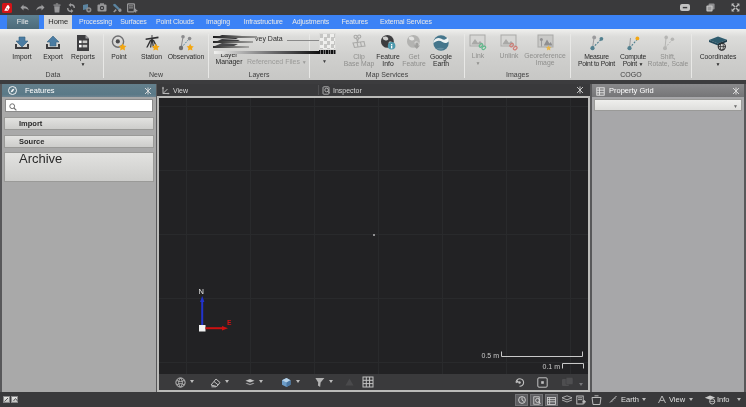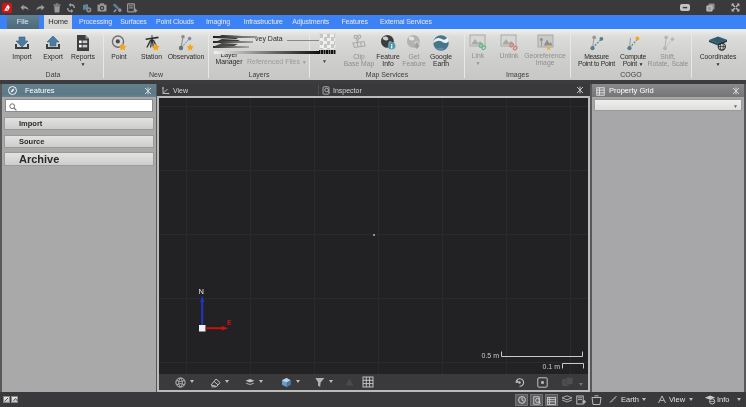--- a/index.html
+++ b/index.html
@@ -332,21 +332,21 @@
         </svg>
   </div>
   <div class="abs" style="left:3px;top:15px;width:148px;height:13px;background:#fff;border:1px solid #8a8a8a;">
     <svg class="abs" style="left:3px;top:2.5px" width="8" height="8" viewBox="0 0 8 8">
           <circle cx="3.2" cy="3.2" r="2.4" fill="none" stroke="#707070" stroke-width="1"></circle>
           <path d="M5 5 L7.4 7.4" stroke="#707070" stroke-width="1.1"></path>
         </svg>
   </div>
   <div class="abs" style="left:2px;top:33px;width:150px;height:13px;background:linear-gradient(#e2e2e0,#cdcdcb);border:1px solid #9a9a98;font-size:7.5px;font-weight:bold;color:#2a2a2a;line-height:12px;"><span style="margin-left:14px;">Import</span></div>
   <div class="abs" style="left:2px;top:50.5px;width:150px;height:13px;background:linear-gradient(#e2e2e0,#cdcdcb);border:1px solid #9a9a98;font-size:7.5px;font-weight:bold;color:#2a2a2a;line-height:12px;"><span style="margin-left:14px;">Source</span></div>
-  <div class="abs" style="left:2px;top:67.5px;width:150px;height:14px;background:linear-gradient(#e2e2e0,#cdcdcb);border:1px solid #9a9a98;font-size:11px;font-weight:bold;color:#2a2a2a;line-height:12px;"><span style="margin-left:14px;">Archive</span></div>
+  <div class="abs" style="left:2px;top:67.5px;width:150px;height:30px;background:linear-gradient(#e2e2e0,#cdcdcb);border:1px solid #9a9a98;font-size:13px;font-weight:normal;color:#2a2a2a;line-height:12px;"><span style="margin-left:14px;">Archive</span></div>
 </div>
 <div id="viewp">
   <div id="viewtabs">
     <svg class="abs" style="left:4px;top:2px" width="9" height="9" viewBox="0 0 9 9">
           <path d="M2 7.5 L2 1.5 M2 7.5 L8 7.5 M2 7.5 L6.5 3" stroke="#b8b8b8" stroke-width="1"></path>
           <path d="M2 0.5 L1 2.5 L3 2.5 Z M8.8 7.5 L6.8 6.5 L6.8 8.5 Z" fill="#b8b8b8"></path>
         </svg>
     <span class="abs" style="left:16px;top:2.5px;">View</span>
     <div class="abs" style="left:161px;top:1px;width:1px;height:10px;background:#4e4e50;"></div>
     <svg class="abs" style="left:165px;top:1.5px" width="9" height="9" viewBox="0 0 9 9">

